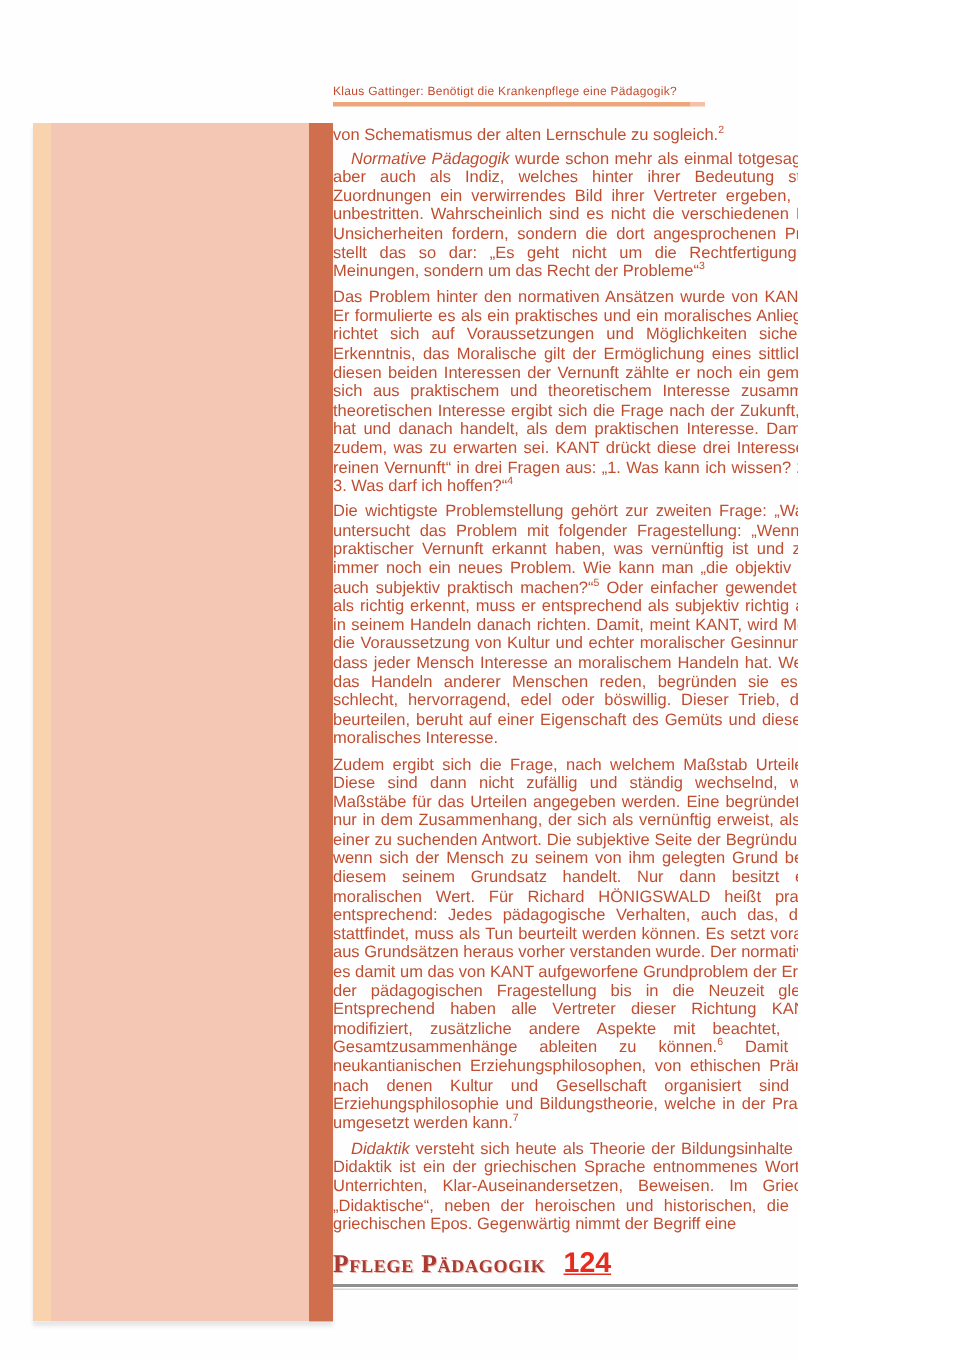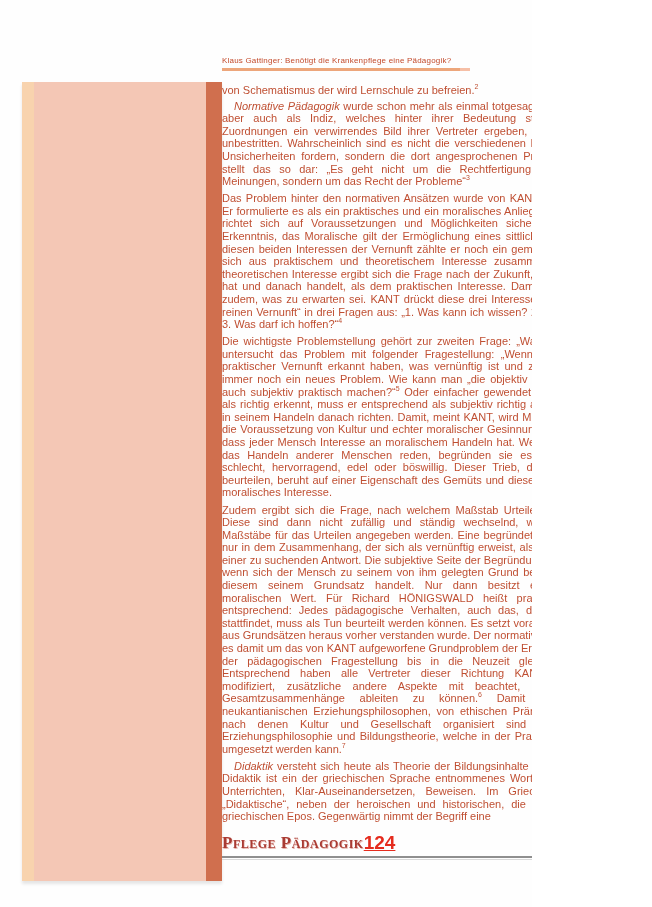--- a/index.html
+++ b/index.html
@@ -70,21 +70,21 @@
     font-weight: bold;
     font-size: 17px;
     letter-spacing: 0.5px;
     color: #a93b33;
     text-shadow: 0.7px 0.7px 0 #e9b5ac;
   }
   .footer-page-number {
     font-size: 19px;
     font-weight: bold;
     color: #e52c1e;
-    margin-left: 0;
+    margin-left: 12px;
     text-decoration: underline;
   }
   .footer-journal-ref {
     margin-left: auto;
     font-size: 7.5px;
     color: #8a7c74;
     align-self: flex-end;
     padding-bottom: 2px;
   }
   .footer-rule {
@@ -99,21 +99,21 @@
 
 <div class="page">
 
   <div class="side-bar"></div>
 
   <div class="content">
     <div class="running-header">Klaus Gattinger: Benötigt die Krankenpflege eine Pädagogik?</div>
     <div class="header-underline"></div>
 
     <div class="article">
-        <p><span>von Schematismus der wird Lernschule zu befreien.</span><sup>2</sup></p>
+        <p><span>von Schematismus der alten Lernschule zu sogleich.</span><sup>2</sup></p>
         <p><span class="seg-i">Normative Pädagogik</span><span> wurde schon mehr als einmal totgesagt, dennoch lebt sie, aber auch als Indiz, welches hinter ihrer Bedeutung steckt. Obwohl die Zuordnungen ein verwirrendes Bild ihrer Vertreter ergeben, ist ihre Bedeutung unbestritten. Wahrscheinlich sind es nicht die verschiedenen Richtungen, die die Unsicherheiten fordern, sondern die dort angesprochenen Probleme. HEITGER stellt das so dar: „Es geht nicht um die Rechtfertigung von persönlichen Meinungen, sondern um das Recht der Probleme“</span><sup>3</sup></p>
         <p><span>Das Problem hinter den normativen Ansätzen wurde von KANT deutlich benannt. Er formulierte es als ein praktisches und ein moralisches Anliegen. Das Praktische richtet sich auf Voraussetzungen und Möglichkeiten sicherer Erfahrung und Erkenntnis, das Moralische gilt der Ermöglichung eines sittlichen Charakters. Zu diesen beiden Interessen der Vernunft zählte er noch ein gemischtes Drittes, das sich aus praktischem und theoretischem Interesse zusammensetzt. Aus dem theoretischen Interesse ergibt sich die Frage nach der Zukunft, wenn man Wissen hat und danach handelt, als dem praktischen Interesse. Damit fragt die Zukunft zudem, was zu erwarten sei. KANT drückt diese drei Interessen in der „Kritik der reinen Vernunft“ in drei Fragen aus: „1. Was kann ich wissen? 2. Was soll ich tun? 3. Was darf ich hoffen?“</span><sup>4</sup></p>
         <p><span>Die wichtigste Problemstellung gehört zur zweiten Frage: „Was soll ich tun?“ Er untersucht das Problem mit folgender Fragestellung: „Wenn wir mit objektiver praktischer Vernunft erkannt haben, was vernünftig ist und zu tun sei, entsteht immer noch ein neues Problem. Wie kann man „die objektiv praktische Vernunft auch subjektiv praktisch machen?“</span><sup>5</sup><span> Oder einfacher gewendet: Was der Einzelne als richtig erkennt, muss er entsprechend als subjektiv richtig annehmen und sich in seinem Handeln danach richten. Damit, meint KANT, wird Moralität möglich und die Voraussetzung von Kultur und echter moralischer Gesinnung. Er meint zudem, dass jeder Mensch Interesse an moralischem Handeln hat. Wenn Menschen über das Handeln anderer Menschen reden, begründen sie es sogleich mit gut, schlecht, hervorragend, edel oder böswillig. Dieser Trieb, das Handeln so zu beurteilen, beruht auf einer Eigenschaft des Gemüts und dieses besitzt ein reines moralisches Interesse.</span></p>
         <p><span>Zudem ergibt sich die Frage, nach welchem Maßstab Urteile gemacht werden. Diese sind dann nicht zufällig und ständig wechselnd, wenn Gründe oder Maßstäbe für das Urteilen angegeben werden. Eine begründete Fragestellung gilt nur in dem Zusammenhang, der sich als vernünftig erweist, als die objektive Seite einer zu suchenden Antwort. Die subjektive Seite der Begründung ergibt sich dann, wenn sich der Mensch zu seinem von ihm gelegten Grund bekennt und er nach diesem seinem Grundsatz handelt. Nur dann besitzt eine Entscheidung moralischen Wert. Für Richard HÖNIGSWALD heißt praktische Pädagogik entsprechend: Jedes pädagogische Verhalten, auch das, das im Unterlassen stattfindet, muss als Tun beurteilt werden können. Es setzt voraus, das dieses Tun aus Grundsätzen heraus vorher verstanden wurde. Der normativen Pädagogik geht es damit um das von KANT aufgeworfene Grundproblem der Erziehung, welches in der pädagogischen Fragestellung bis in die Neuzeit gleich geblieben ist. Entsprechend haben alle Vertreter dieser Richtung KANTS Fragestellung modifiziert, zusätzliche andere Aspekte mit beachtet, um daraus neue Gesamtzusammenhänge ableiten zu können.</span><sup>6</sup><span> Damit erarbeiteten die neukantianischen Erziehungsphilosophen, von ethischen Prämissen ausgehend, nach denen Kultur und Gesellschaft organisiert sind eine zeitgemäße Erziehungsphilosophie und Bildungstheorie, welche in der Praxis von Pädagogen umgesetzt werden kann.</span><sup>7</sup></p>
         <p><span class="seg-i">Didaktik</span><span> versteht sich heute als Theorie der Bildungsinhalte und des Lehrplans. Didaktik ist ein der griechischen Sprache entnommenes Wort und heißt Lehren, Unterrichten, Klar-Auseinandersetzen, Beweisen. Im Griechischen war das „Didaktische“, neben der heroischen und historischen, die dritte Gattung des griechischen Epos. Gegenwärtig nimmt der Begriff eine</span></p>
       </div>
   </div>
 
   <div class="footer">
     <div class="footer-line1">

